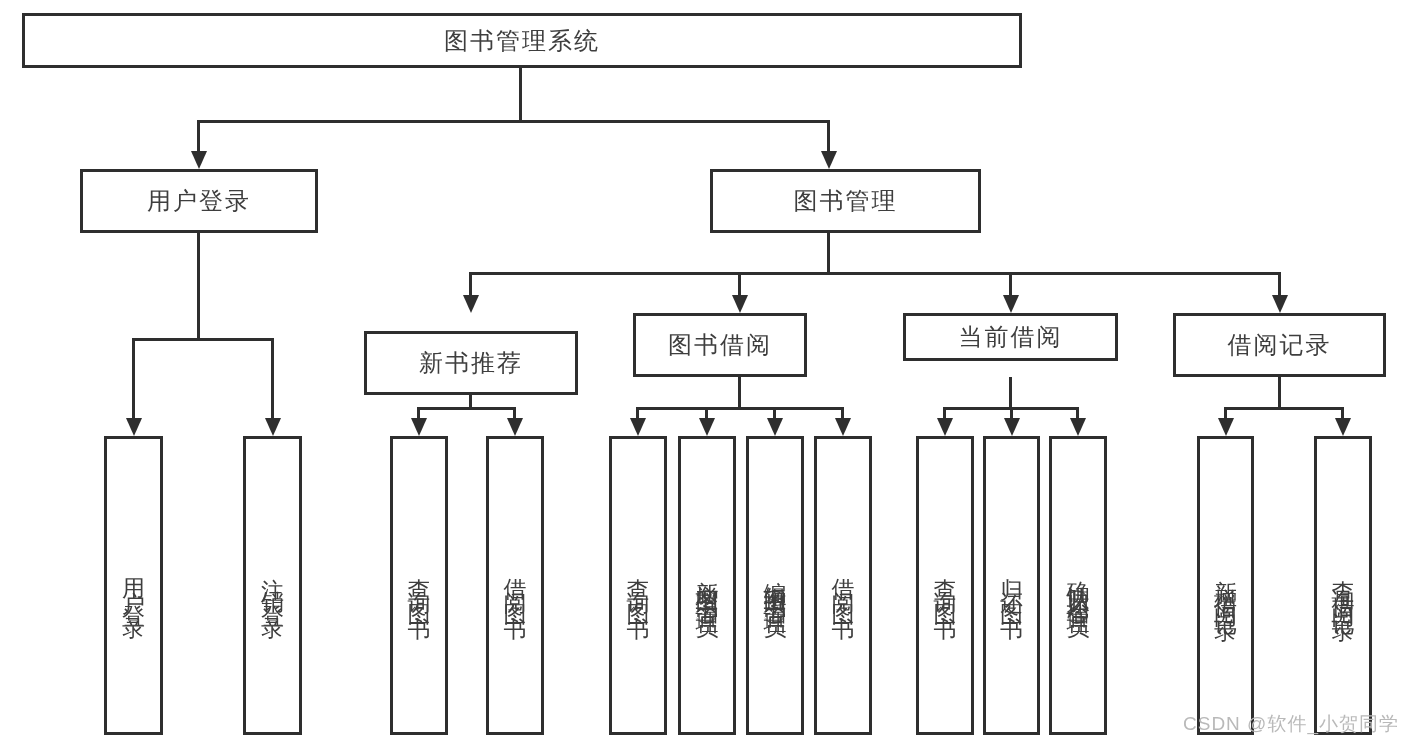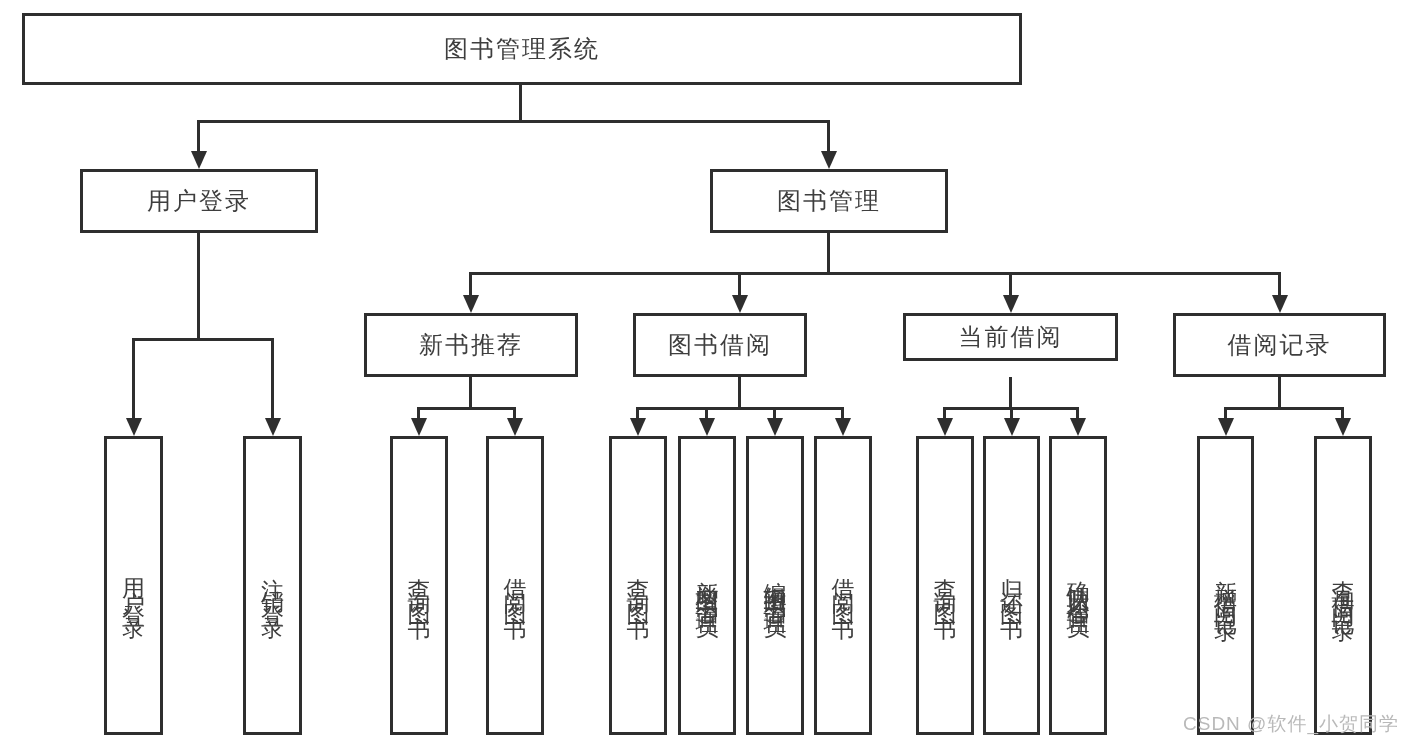--- a/index.html
+++ b/index.html
@@ -29,24 +29,24 @@
   .arrow::after{
     content:"";position:absolute;top:100%;left:50%;margin-left:-8px;
     width:0;height:0;border:8px solid transparent;
     border-top:18px solid #2e2e2e;border-bottom:none;
   }
   .watermark{
     position:absolute;left:1183px;top:711px;z-index:5;
     font-size:19px;color:#b9b9b9;letter-spacing:1px;white-space:nowrap;
   }
   
-  .pos-root{left:22px;top:13px;width:1000px;height:72px;}
+  .pos-root{left:22px;top:13px;width:1000px;height:55px;}
   .pos-l2a{left:80px;top:169px;width:238px;height:64px;}
-  .pos-l2b{left:710px;top:169px;width:238px;height:64px;}
-  .pos-l3a{left:364px;top:313px;width:214px;height:64px;}
+  .pos-l2b{left:710px;top:169px;width:271px;height:64px;}
+  .pos-l3a{left:364px;top:331px;width:214px;height:64px;}
   .pos-l3b{left:633px;top:313px;width:174px;height:64px;}
   .pos-l3c{left:903px;top:313px;width:215px;height:48px;}
   .pos-l3d{left:1173px;top:313px;width:213px;height:64px;}
   .pos-ua{left:104px;top:436px;width:59px;height:299px;}
   .pos-ub{left:243px;top:436px;width:59px;height:299px;}
   .pos-na{left:390px;top:436px;width:58px;height:299px;}
   .pos-nb{left:486px;top:436px;width:58px;height:299px;}
   .pos-ba{left:609px;top:436px;width:58px;height:299px;}
   .pos-bb{left:678px;top:436px;width:58px;height:299px;}
   .pos-bc{left:746px;top:436px;width:58px;height:299px;}

